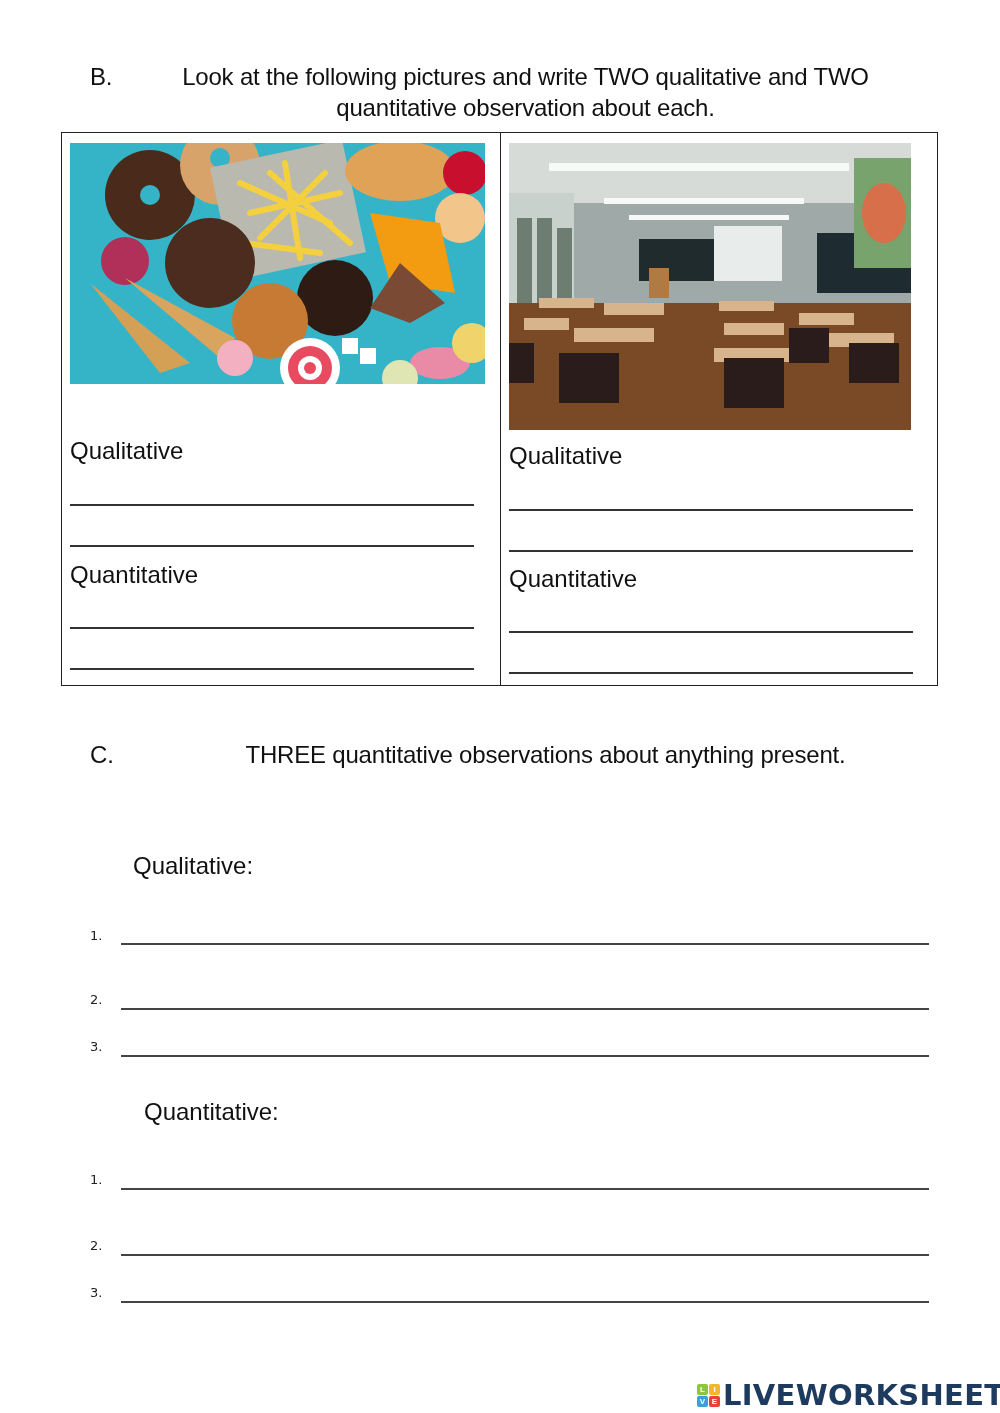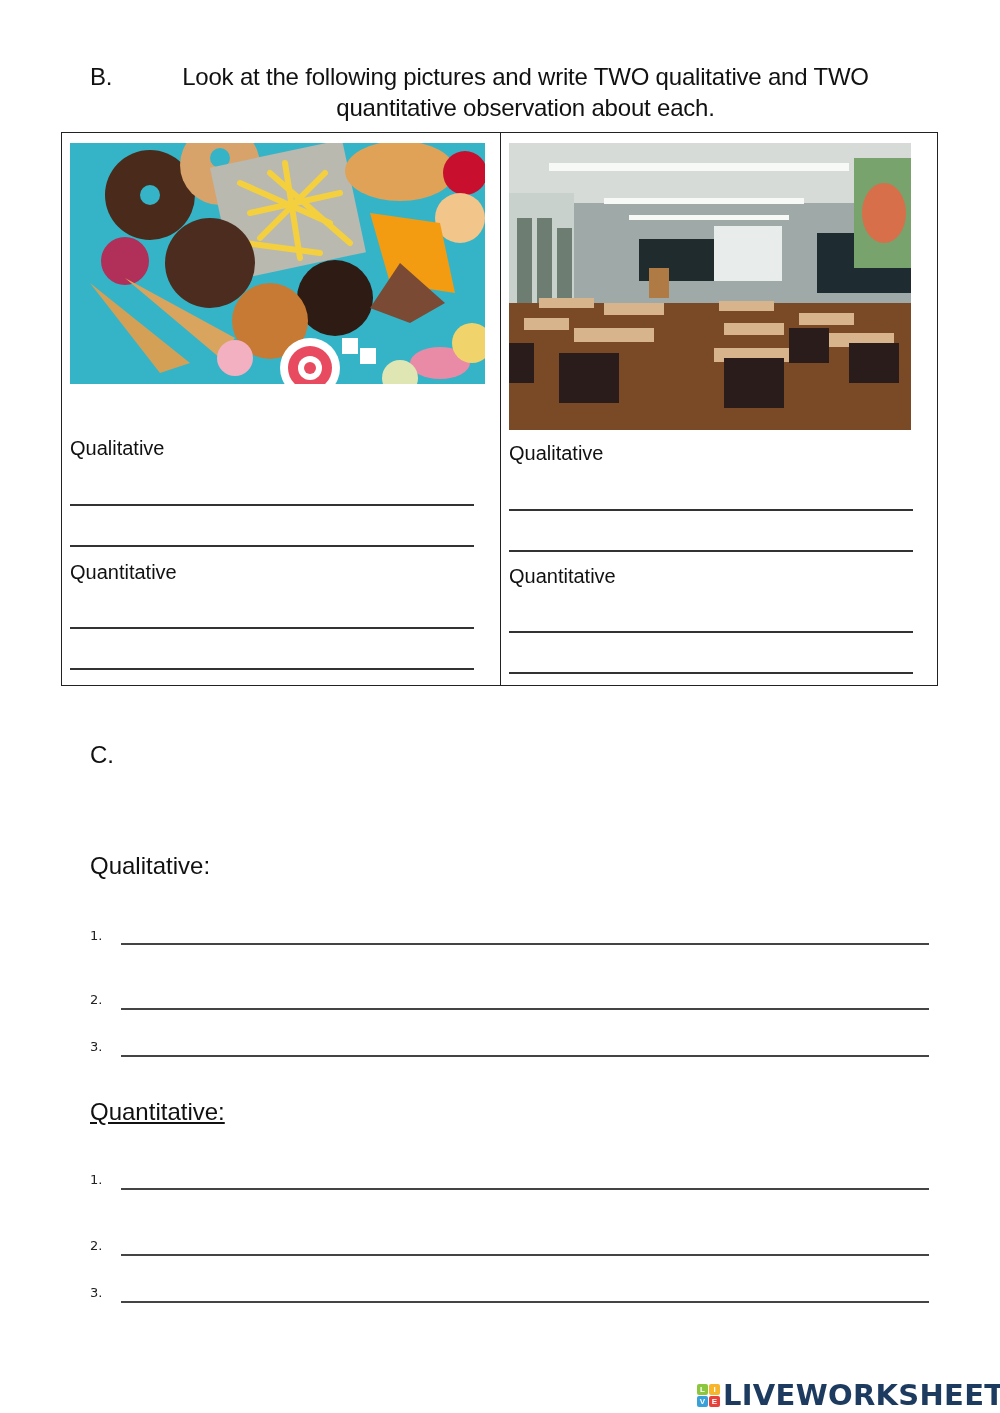--- a/index.html
+++ b/index.html
@@ -12,24 +12,24 @@
   .instr .letter { position: absolute; left: 0; top: 0; }
   .instr .body { display: block; padding-left: 31px; text-align: center; }
 
   .grid-table {
     position: absolute; left: 61px; top: 132px; width: 877px; height: 554px;
     border: 1.3px solid #222; box-sizing: border-box;
   }
   .grid-table .divider { position: absolute; left: 438px; top: 0; bottom: 0; width: 1.3px; background: #222; }
 
   .photo { position: absolute; overflow: hidden; }
-  .cell-label { position: absolute; font-size: 20px; color: #111; }
+  .cell-label { position: absolute; font-size: 24px; color: #111; }
   .rule { position: absolute; height: 2px; background: #333; }
 
-  .sec-label { position: absolute; font-size: 24px; color: #111; }
+  .sec-label { position: absolute; font-size: 24px; color: #111; margin-left: 43px; }
   .num { position: absolute; font-family: "DejaVu Sans", sans-serif; font-size: 13px; color: #222; }
   .line-rule { position: absolute; left: 121px; width: 808px; height: 1.6px; background: #444; }
 
   .brand { position: absolute; left: 697px; top: 1378px; display: flex; align-items: center; }
   .brand-blocks { display: grid; grid-template-columns: 11px 11px; grid-template-rows: 11px 11px; gap: 1px; margin-right: 3px; }
   .brand-blocks span { font-size: 8px; font-weight: bold; color: #fff; display: flex; align-items: center; justify-content: center; border-radius: 2px; }
   .brand-text { font-size: 29px; font-weight: bold; color: #1d3a5f; letter-spacing: 0.3px; font-family: "DejaVu Sans", sans-serif; }
 </style>
 </head>
 <body>
@@ -131,32 +131,33 @@
   <div class="cell-label" style="left:447px; top:309px;">Qualitative</div>
   <div class="rule" style="left:447px; top:376px; width:404px;"></div>
   <div class="rule" style="left:447px; top:417px; width:404px;"></div>
   <div class="cell-label" style="left:447px; top:432px;">Quantitative</div>
   <div class="rule" style="left:447px; top:498px; width:404px;"></div>
   <div class="rule" style="left:447px; top:539px; width:404px;"></div>
 </div>
 
 <div class="abs instr" style="left:90px; top:739px; width:880px;">
   <span class="letter">C.</span>
+  <span class="body">THREE quantitative observations about anything present.</span>
 </div>
 
 <div class="sec-label" style="left:90px; top:852px;">Qualitative:</div>
 
 <div class="num" style="left:90px; top:928px;">1.</div>
 <div class="line-rule" style="top:943px;"></div>
 <div class="num" style="left:90px; top:992px;">2.</div>
 <div class="line-rule" style="top:1008px;"></div>
 <div class="num" style="left:90px; top:1039px;">3.</div>
 <div class="line-rule" style="top:1055px;"></div>
 
-<div class="sec-label" style="left:90px; top:1098px;text-decoration:underline;">Quantitative:</div>
+<div class="sec-label" style="left:101px; top:1098px;">Quantitative:</div>
 
 <div class="num" style="left:90px; top:1172px;">1.</div>
 <div class="line-rule" style="top:1188px;"></div>
 <div class="num" style="left:90px; top:1238px;">2.</div>
 <div class="line-rule" style="top:1254px;"></div>
 <div class="num" style="left:90px; top:1285px;">3.</div>
 <div class="line-rule" style="top:1301px;"></div>
 
 <div class="brand">
   <div class="brand-blocks">

